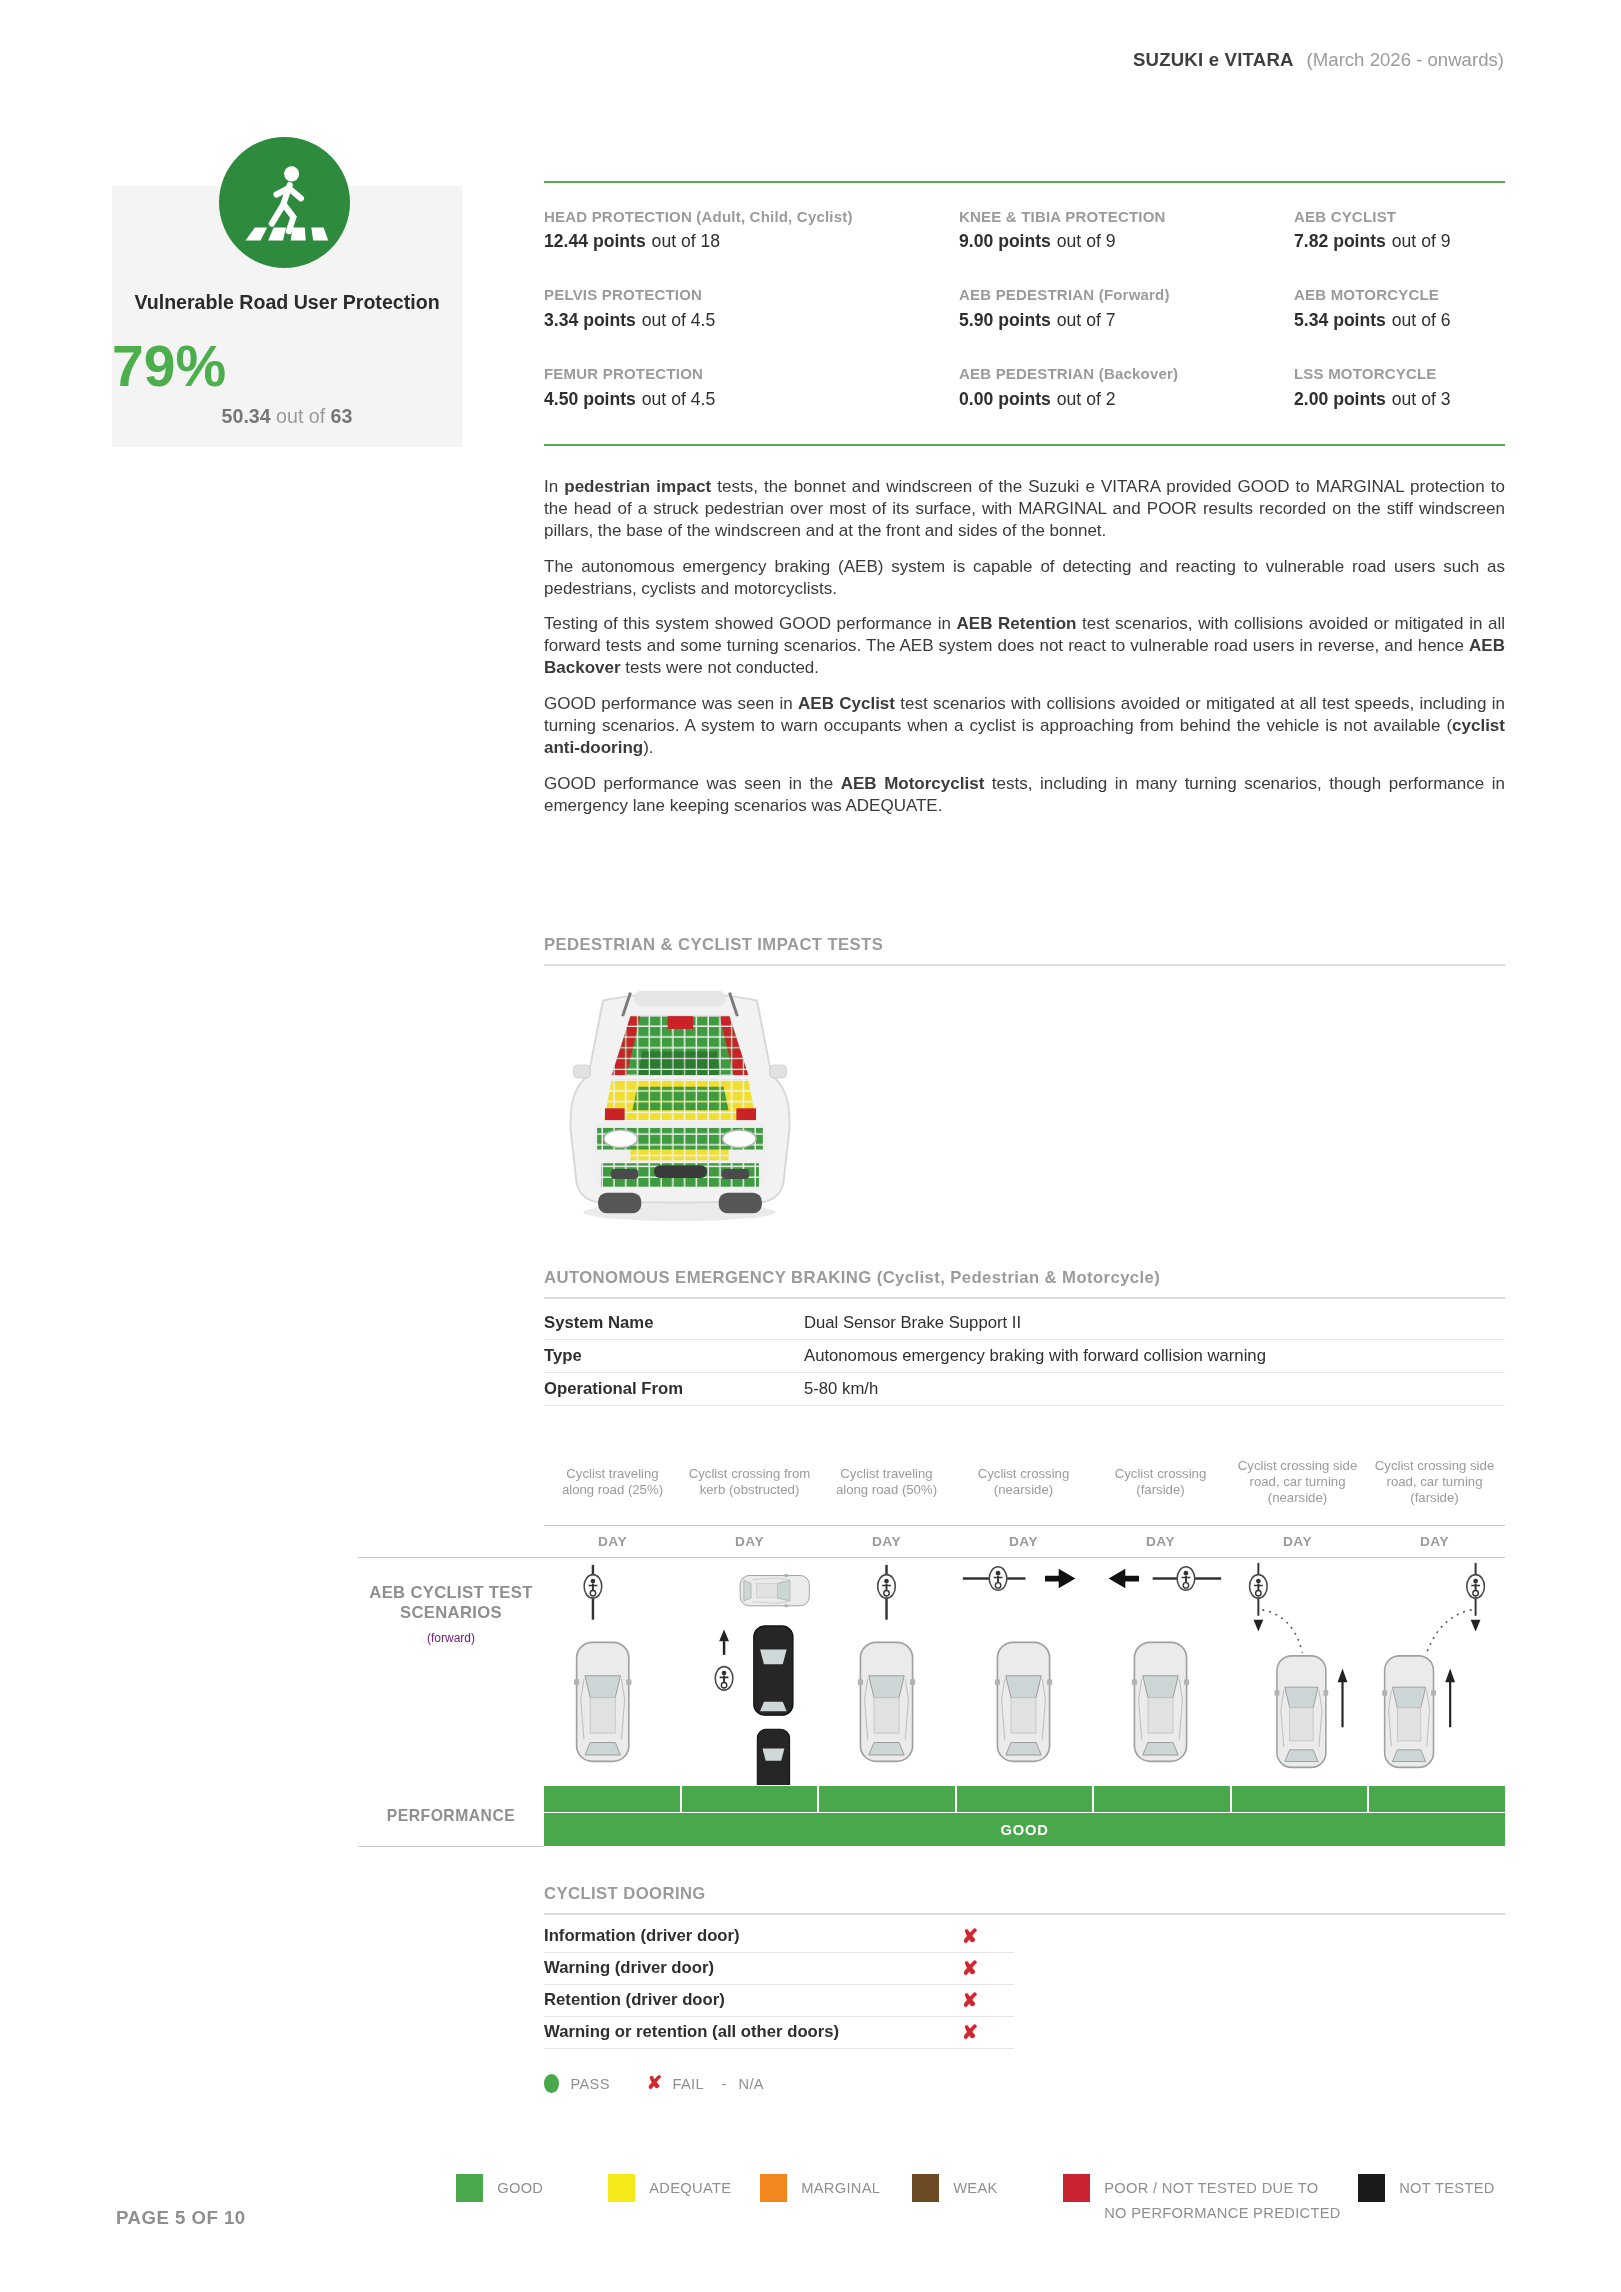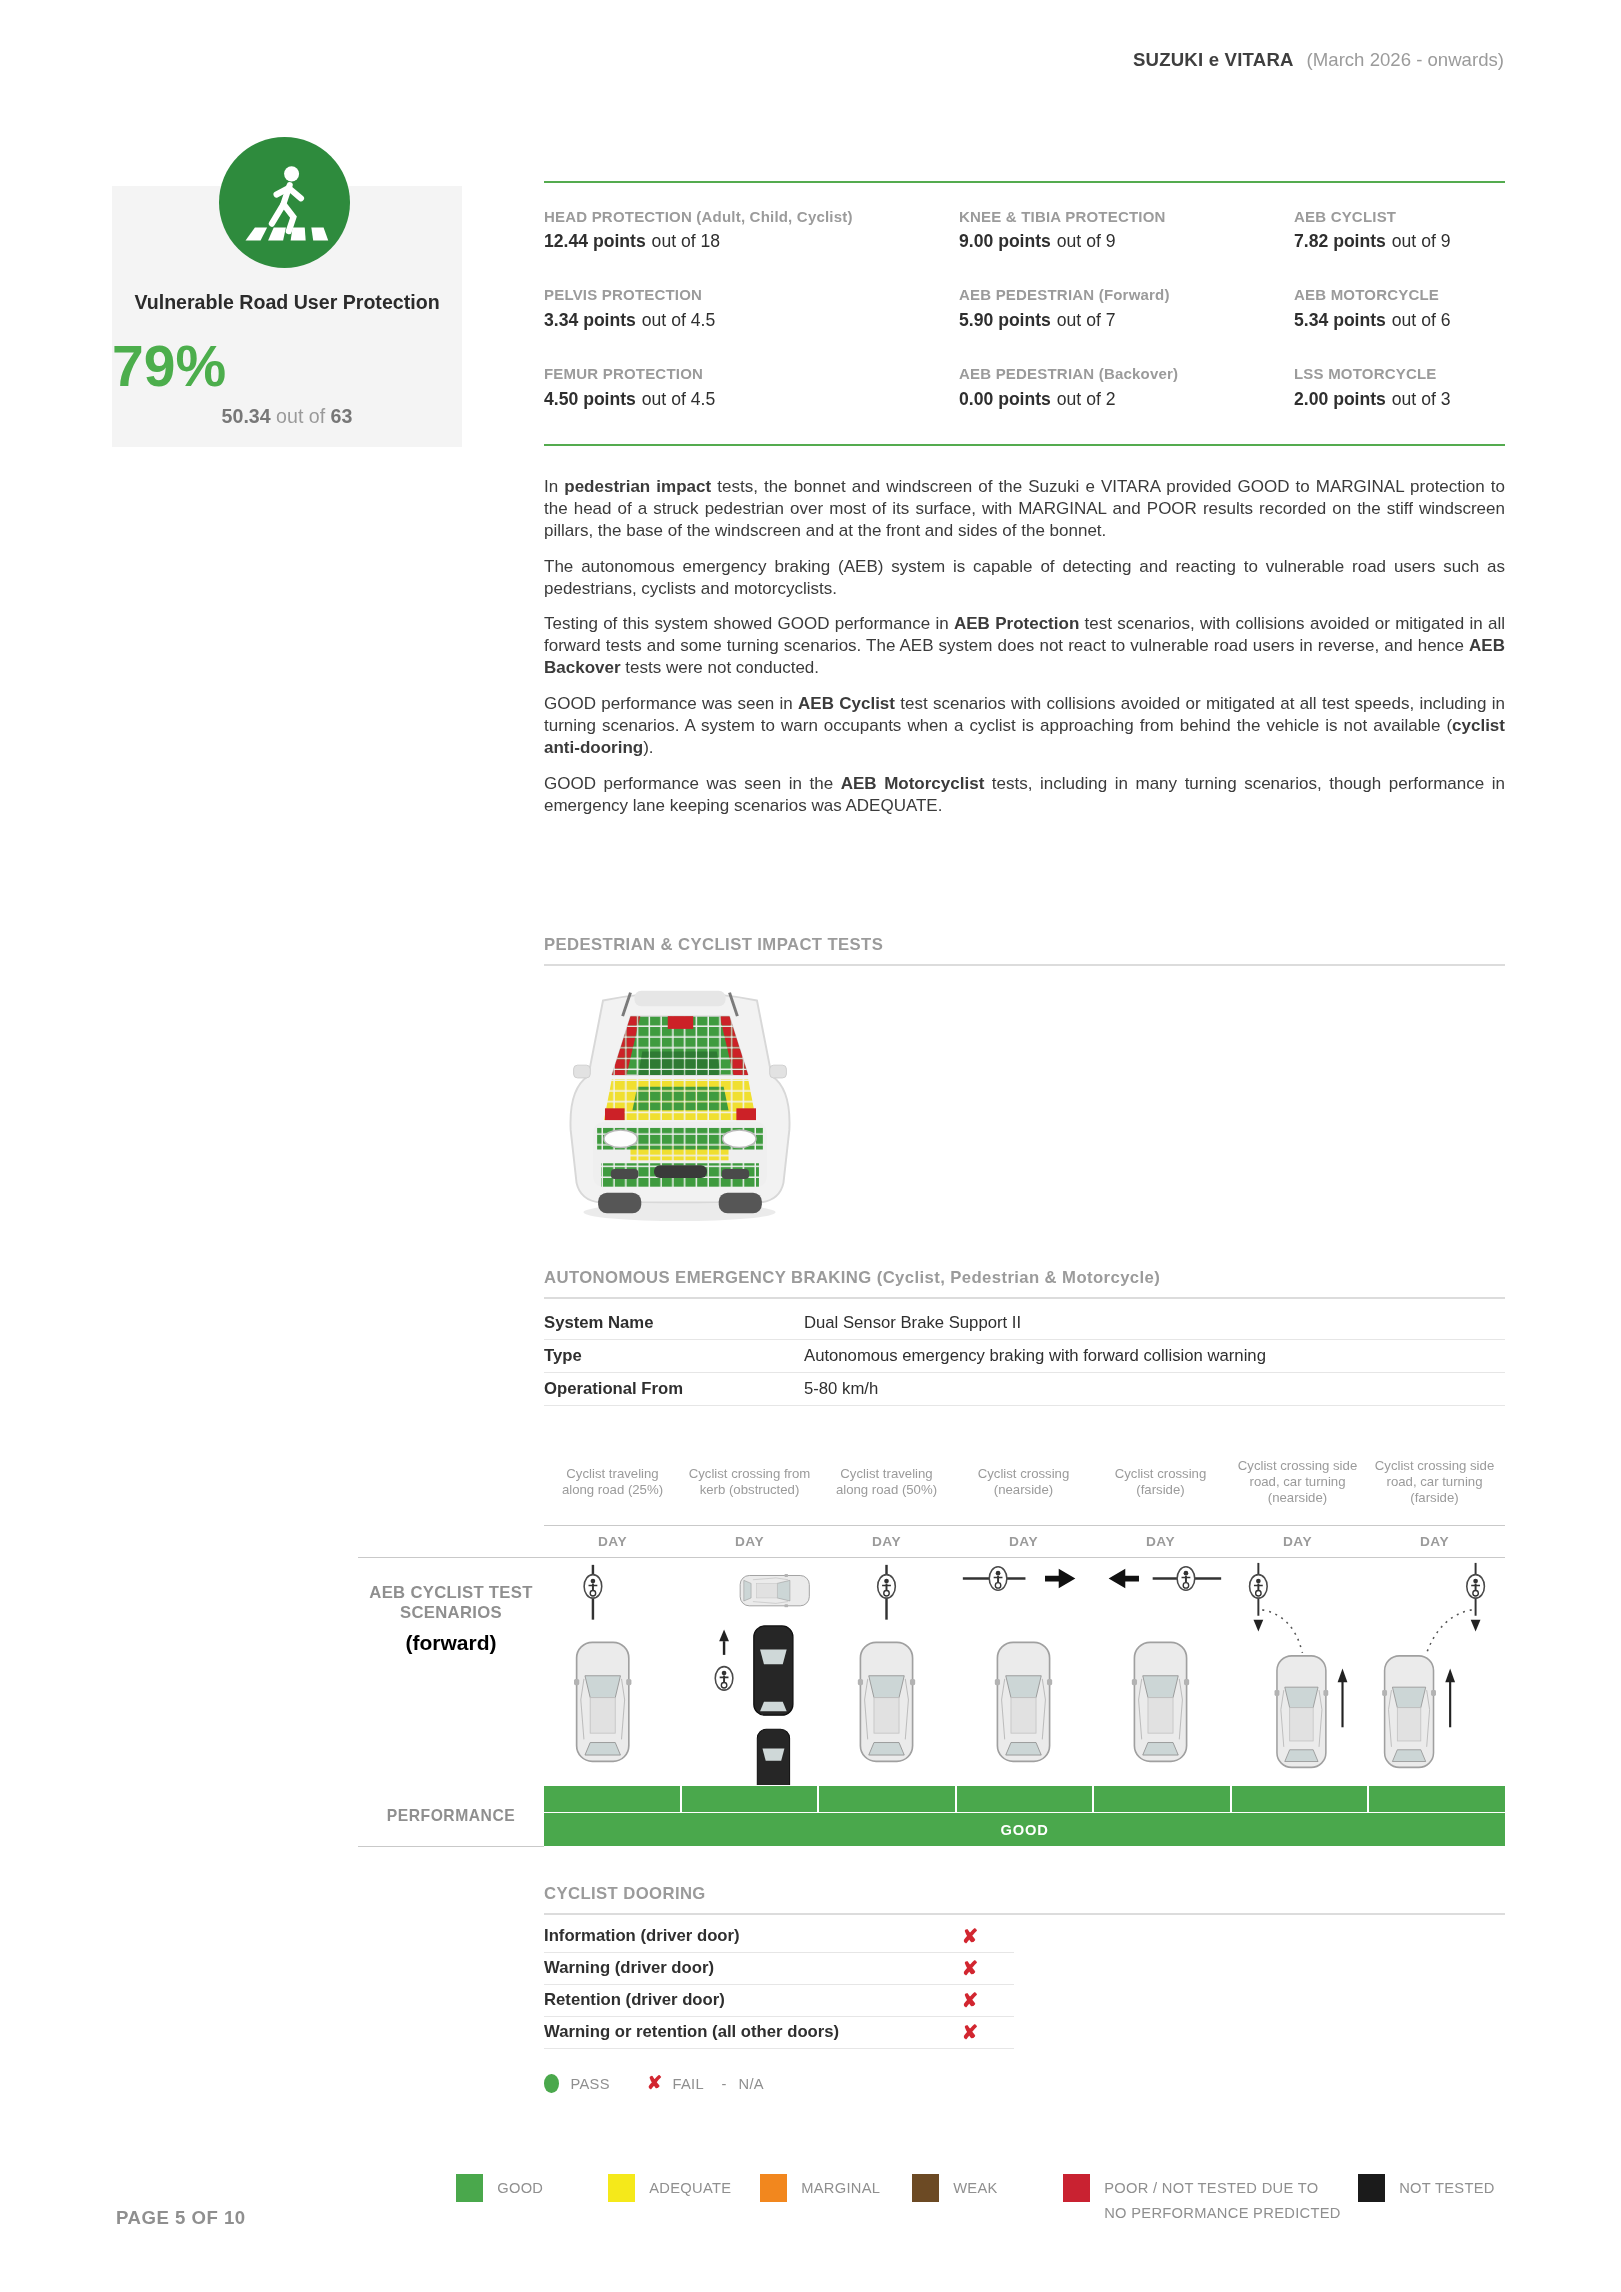--- a/index.html
+++ b/index.html
@@ -55,21 +55,21 @@
   .scen-headers .col-h{display:flex;align-items:center;justify-content:center;text-align:center;
                        font-size:13.2px;line-height:16px;color:#9b9b9b;padding:0 5.9px;box-sizing:border-box;}
   .day-row{position:absolute;left:544px;top:1525px;width:961px;height:33px;box-sizing:border-box;
            border-top:1px solid #c9c9c9;border-bottom:1px solid #c9c9c9;
            display:grid;grid-template-columns:repeat(7,137px);}
   .day-row .day-cell{display:flex;align-items:center;justify-content:center;
                      font-size:13.7px;font-weight:bold;color:#9b9b9b;letter-spacing:0.5px;}
   .label-line-ext{position:absolute;left:358px;top:1557px;width:186px;height:1px;background:#c9c9c9;}
   .scen-label{position:absolute;left:358px;top:1559px;width:186px;text-align:center;padding-top:23.5px;}
   .scen-label .l1{font-size:16.7px;font-weight:bold;color:#8f8f8f;line-height:20.6px;letter-spacing:0.3px;}
-  .scen-label .l2{font-size:21px;font-weight:bold;color:#000000;margin-top:7.8px;}
+  .scen-label .l2{font-size:12px;font-weight:normal;color:#701a75;margin-top:7.8px;}
   .scenarios{position:absolute;left:544px;top:1559px;width:961px;height:226px;
              display:grid;grid-template-columns:repeat(7,137px);}
   .scenarios .cell{overflow:hidden;}
   .perf-label{position:absolute;left:358px;top:1786px;width:186px;height:61px;box-sizing:border-box;
               border-bottom:1px solid #c9c9c9;display:flex;align-items:center;justify-content:center;
               font-size:15.7px;font-weight:bold;color:#8f8f8f;letter-spacing:0.5px;}
   .perf-cells{position:absolute;left:544px;top:1786px;width:961px;height:25.5px;
               display:grid;grid-template-columns:repeat(7,1fr);column-gap:2px;}
   .perf-cells .pcell{background:#4aa84c;}
   .good-bar{position:absolute;left:544px;top:1813px;width:961px;height:33px;background:#4aa84c;
@@ -195,21 +195,21 @@
     </div>
     <div class="score-cell">
       <div class="s-label">LSS MOTORCYCLE</div>
       <div class="s-points"><b>2.00 points</b><span>out of 3</span></div>
     </div>
   </div>
 
   <div class="paragraphs">
     <p>In <b>pedestrian impact</b> tests, the bonnet and windscreen of the Suzuki e VITARA provided GOOD to MARGINAL protection to the head of a struck pedestrian over most of its surface, with MARGINAL and POOR results recorded on the stiff windscreen pillars, the base of the windscreen and at the front and sides of the bonnet.</p>
     <p>The autonomous emergency braking (AEB) system is capable of detecting and reacting to vulnerable road users such as pedestrians, cyclists and motorcyclists.</p>
-    <p>Testing of this system showed GOOD performance in <b>AEB Protection</b> test scenarios, with collisions avoided or mitigated in all forward tests and some turning scenarios. The AEB system does not react to vulnerable road users in reverse, and hence <b>AEB Backover</b> tests were not conducted.</p>
+    <p>Testing of this system showed GOOD performance in <b>AEB Retention</b> test scenarios, with collisions avoided or mitigated in all forward tests and some turning scenarios. The AEB system does not react to vulnerable road users in reverse, and hence <b>AEB Backover</b> tests were not conducted.</p>
     <p>GOOD performance was seen in <b>AEB Cyclist</b> test scenarios with collisions avoided or mitigated at all test speeds, including in turning scenarios. A system to warn occupants when a cyclist is approaching from behind the vehicle  is not available (<b>cyclist anti-dooring</b>).</p>
     <p>GOOD performance was seen in the <b>AEB Motorcyclist</b> tests, including in many turning scenarios, though performance in emergency lane keeping scenarios was ADEQUATE.</p>
   </div>
 
   <div class="impact-section">
     <h2 class="sec-title">PEDESTRIAN &amp; CYCLIST IMPACT TESTS</h2>
     <hr class="sec-rule">
     <svg class="car-illustration" viewBox="0 0 277 258">
       <defs>
         <pattern id="pg" width="12" height="11" patternUnits="userSpaceOnUse">

